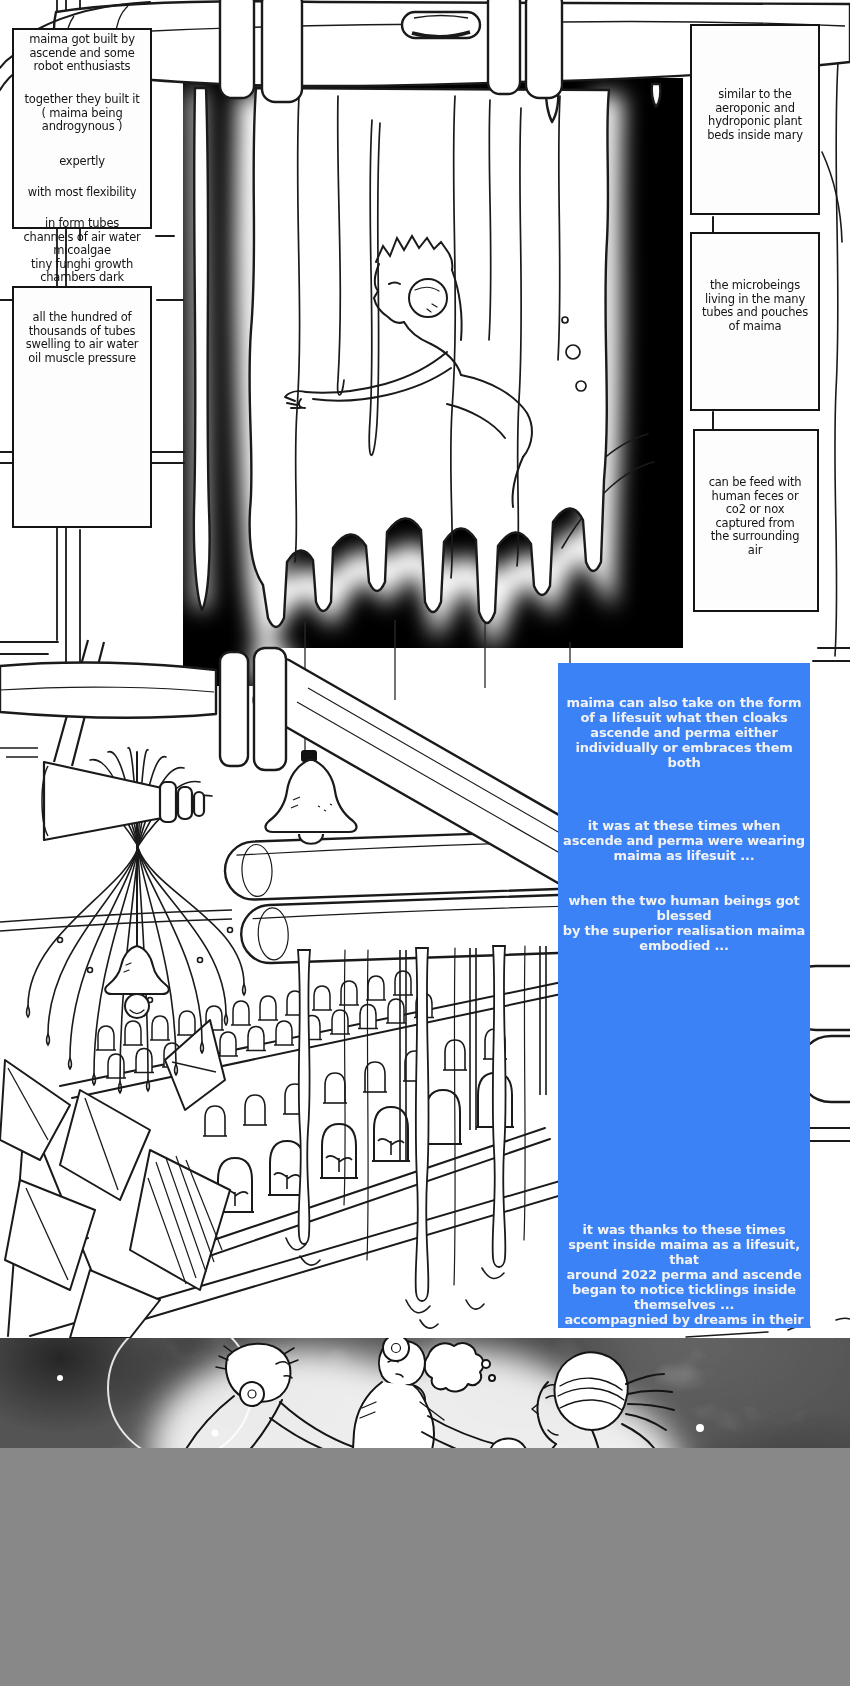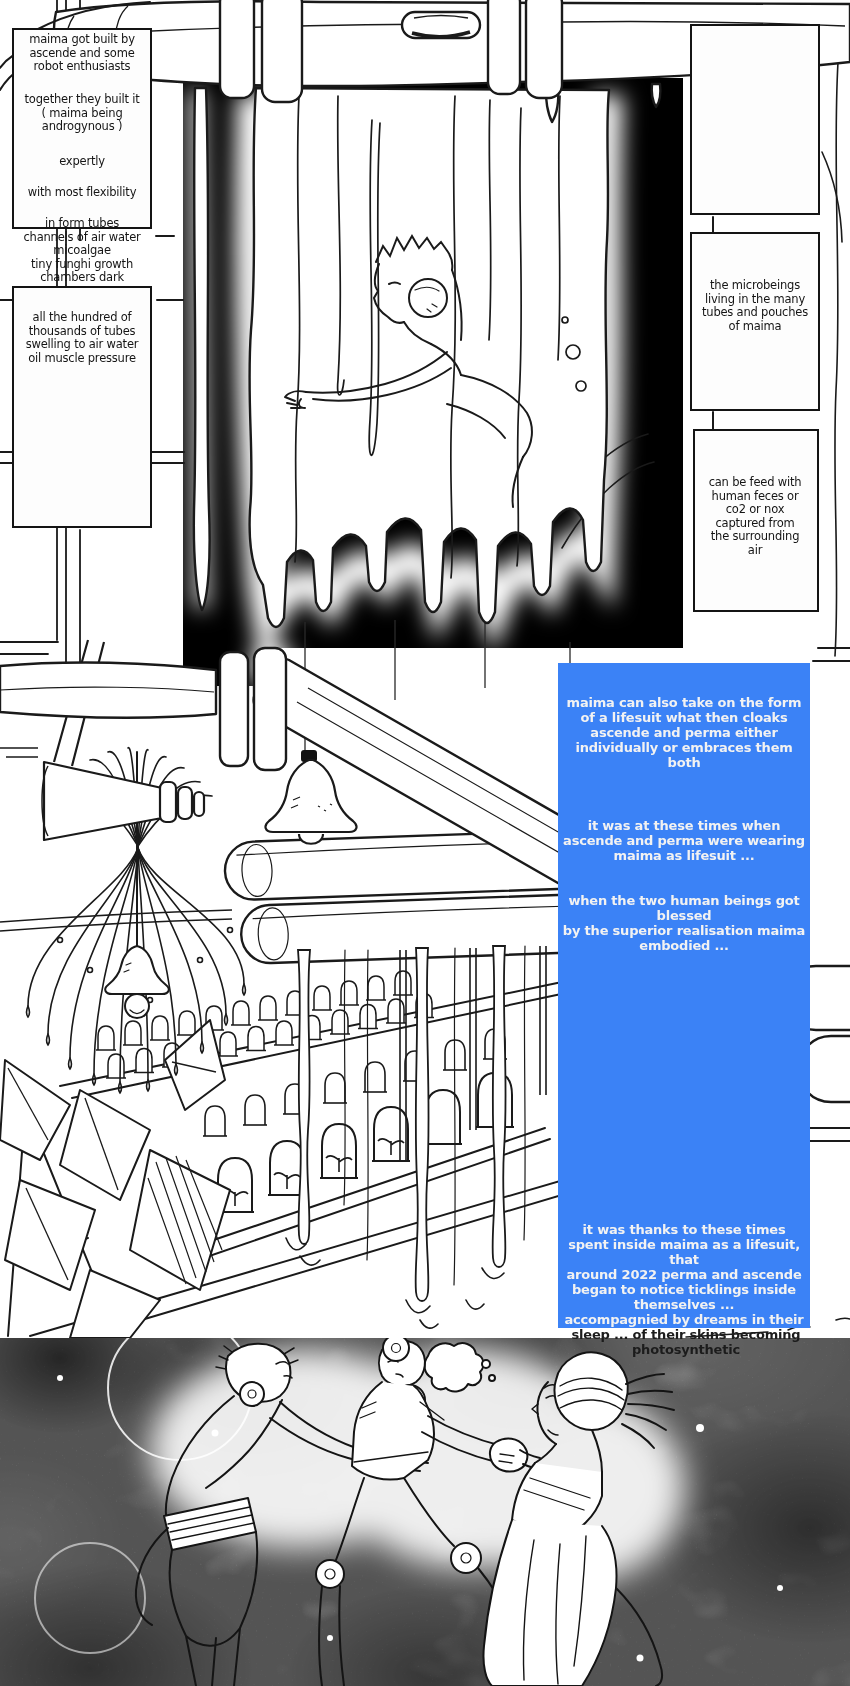--- a/index.html
+++ b/index.html
@@ -1,16 +1,16 @@
 <!DOCTYPE html>
 <html><head>
 <meta charset="utf-8">
 <style>
   html,body{margin:0;padding:0;background:#888;}
-  .page{position:relative;width:850px;height:1686px;background:#ffffff;overflow:hidden;
+  .page{position:relative;width:850px;height:1448px;background:#ffffff;overflow:hidden;
         font-family:"DejaVu Sans",sans-serif;color:#111;}
   svg{display:block;}
   #scene{position:absolute;left:0;top:0;z-index:1;}
   .box{position:absolute;background:#fdfdfd;border:2.5px solid #141414;z-index:2;box-sizing:border-box;}
   .cap{position:absolute;z-index:3;font-size:11.5px;line-height:13.5px;text-align:center;
        white-space:pre-line;color:#151515;letter-spacing:-0.2px;}
   .capL{left:8px;width:148px;}
   .capR{left:688px;width:134px;}
   #narration{position:absolute;left:558px;top:663px;width:252px;height:665px;background:#3b82f6;z-index:2;}
   .pp{position:absolute;left:0;width:100%;text-align:center;white-space:pre-line;
@@ -365,20 +365,24 @@
 <div class="cap capL" style="top:311px">all the hundred of
 thousands of tubes
 swelling to air water
 oil muscle pressure</div>
 <div class="cap capL" style="top:217px">in form tubes
 channels of air water
 micoalgae
 tiny funghi growth
 chambers dark</div>
 
+<div class="cap capR" style="top:88px">similar to the
+aeroponic and
+hydroponic plant
+beds inside mary</div>
 <div class="cap capR" style="top:279px">the microbeings
 living in the many
 tubes and pouches
 of maima</div>
 <div class="cap capR" style="top:476px">can be feed with
 human feces or
 co2 or nox
 captured from
 the surrounding
 air</div>
@@ -397,22 +401,20 @@
 by the superior realisation maima
 embodied ...</div>
   <div class="pp" style="top:559px">it was thanks to these times
 spent inside maima as a lifesuit,
 that
 around 2022 perma and ascende
 began to notice ticklings inside
 themselves ...
 accompagnied by dreams in their</div>
 </div>
-<div id="overflow-text">sleep ... of their skins becoming
-photosynthetic</div>
 
 <div id="bottom-panel">
 <svg width="850" height="348" viewBox="0 0 850 348">
   <defs>
     <filter id="grain">
             <feTurbulence type="fractalNoise" baseFrequency="0.5" numOctaves="2" seed="11"></feTurbulence>
       <feColorMatrix type="matrix" values="0 0 0 0 0  0 0 0 0 0  0 0 0 0 0  0.9 0.9 0.9 0 0"></feColorMatrix>
           </filter>
     <filter id="cloud">
             <feTurbulence type="fractalNoise" baseFrequency="0.012 0.016" numOctaves="3" seed="4"></feTurbulence>

